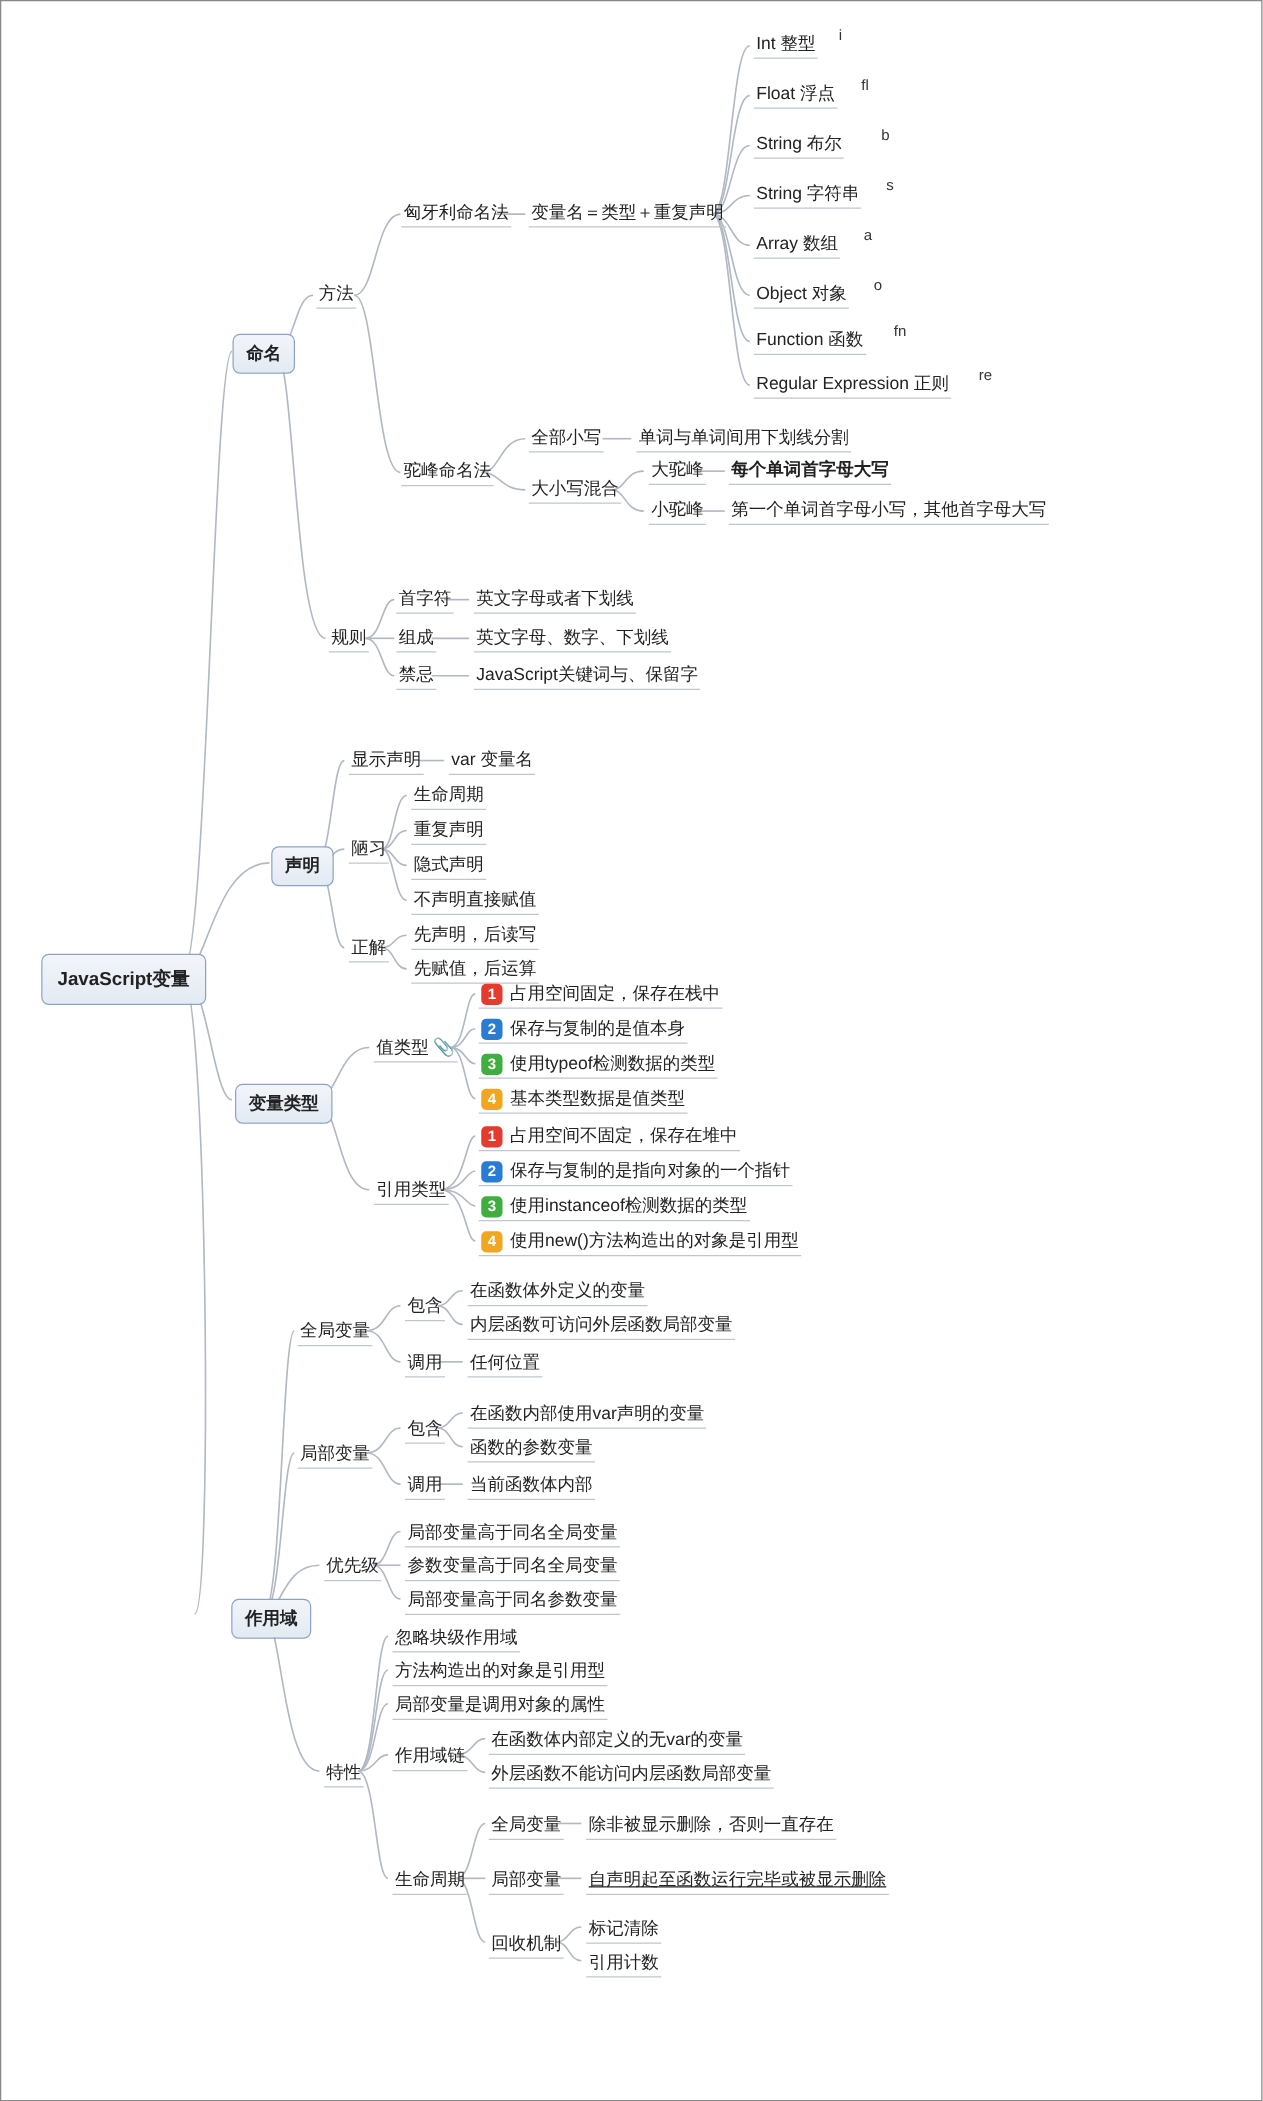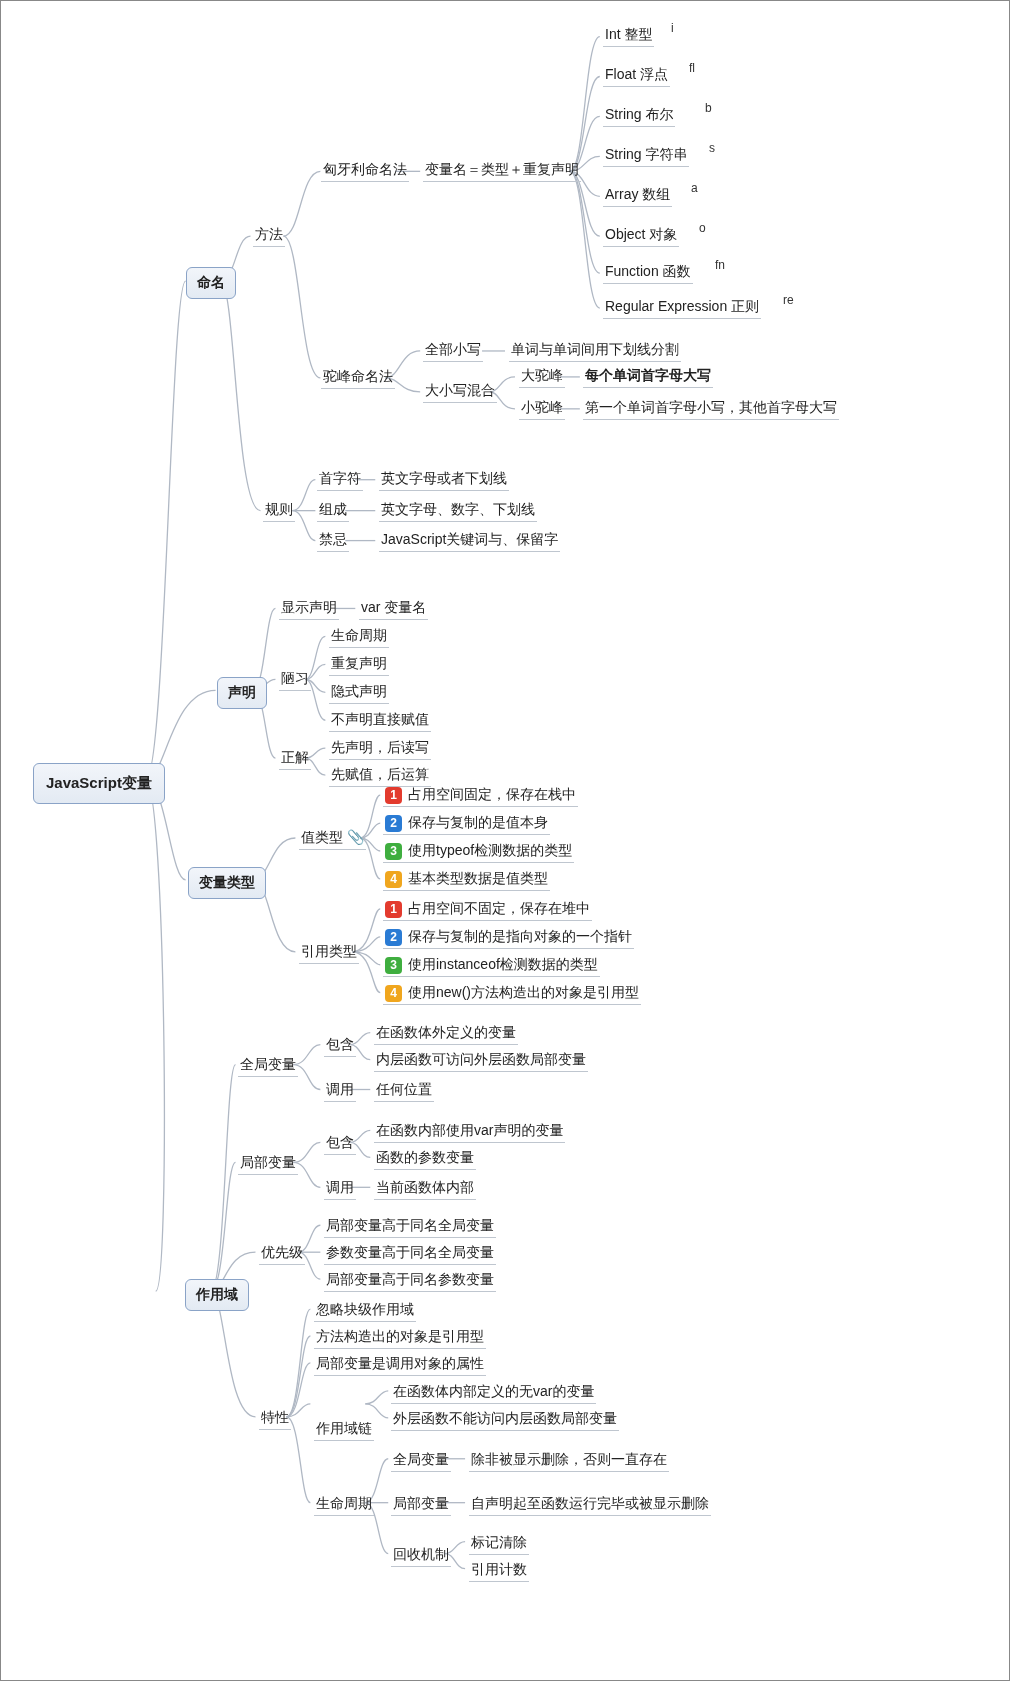--- a/index.html
+++ b/index.html
@@ -270,25 +270,25 @@
 <div class="node leaf" style="left:323px;top:1177px;">调用</div>
 <div class="node leaf" style="left:373px;top:1177px;">当前函数体内部</div>
 
 <div class="node leaf" style="left:323px;top:1215px;">局部变量高于同名全局变量</div>
 <div class="node leaf" style="left:323px;top:1242px;">参数变量高于同名全局变量</div>
 <div class="node leaf" style="left:323px;top:1269px;">局部变量高于同名参数变量</div>
 
 <div class="node leaf" style="left:313px;top:1299px;">忽略块级作用域</div>
 <div class="node leaf" style="left:313px;top:1326px;">方法构造出的对象是引用型</div>
 <div class="node leaf" style="left:313px;top:1353px;">局部变量是调用对象的属性</div>
-<div class="node leaf" style="left:313px;top:1394px;margin-top:24px;">作用域链</div>
+<div class="node leaf" style="left:313px;top:1394px;">作用域链</div>
 <div class="node leaf" style="left:390px;top:1381px;">在函数体内部定义的无var的变量</div>
 <div class="node leaf" style="left:390px;top:1408px;">外层函数不能访问内层函数局部变量</div>
 <div class="node leaf" style="left:313px;top:1493px;">生命周期</div>
 <div class="node leaf" style="left:390px;top:1449px;">全局变量</div>
 <div class="node leaf" style="left:468px;top:1449px;">除非被显示删除，否则一直存在</div>
 <div class="node leaf" style="left:390px;top:1493px;">局部变量</div>
-<div class="node leaf" style="left:468px;top:1493px;">自声明起至函数运行完毕或被显示删除</div>
+<div class="node leaf" style="left:468px;top:1493px;text-decoration:underline;">自声明起至函数运行完毕或被显示删除</div>
 <div class="node leaf" style="left:390px;top:1544px;">回收机制</div>
 <div class="node leaf" style="left:468px;top:1532px;">标记清除</div>
 <div class="node leaf" style="left:468px;top:1559px;">引用计数</div>
 
 </div>
 
 </body></html>

